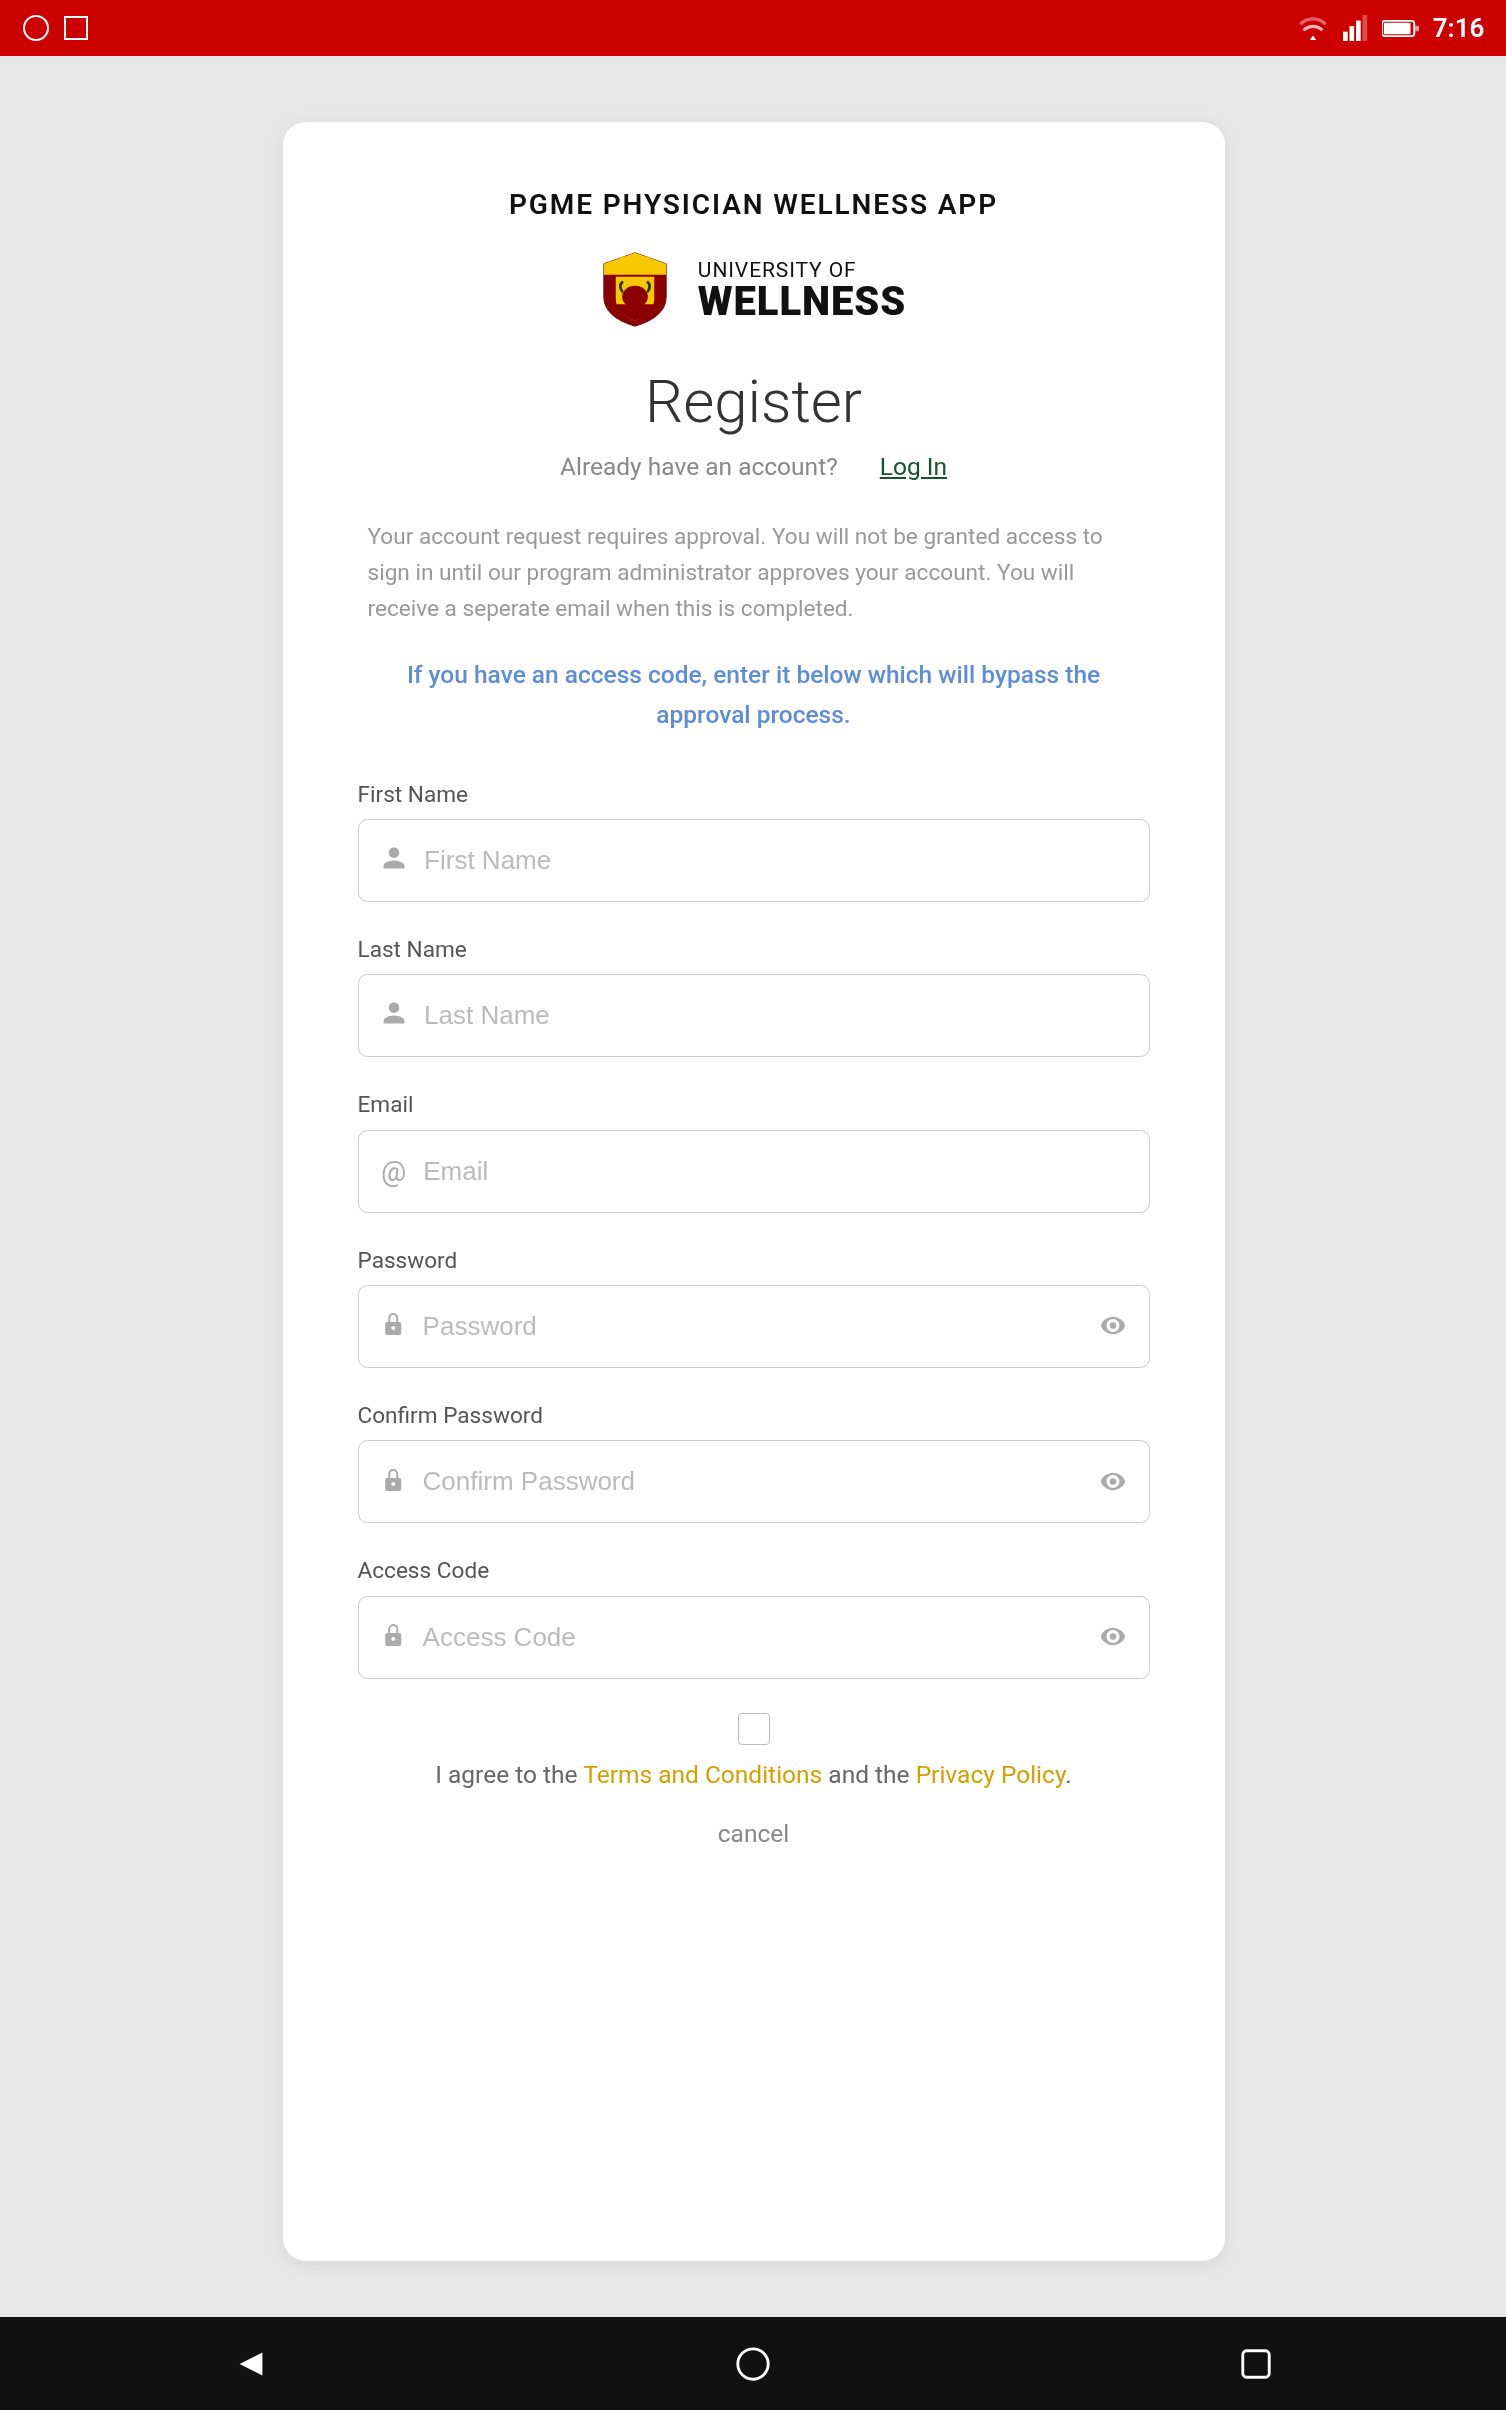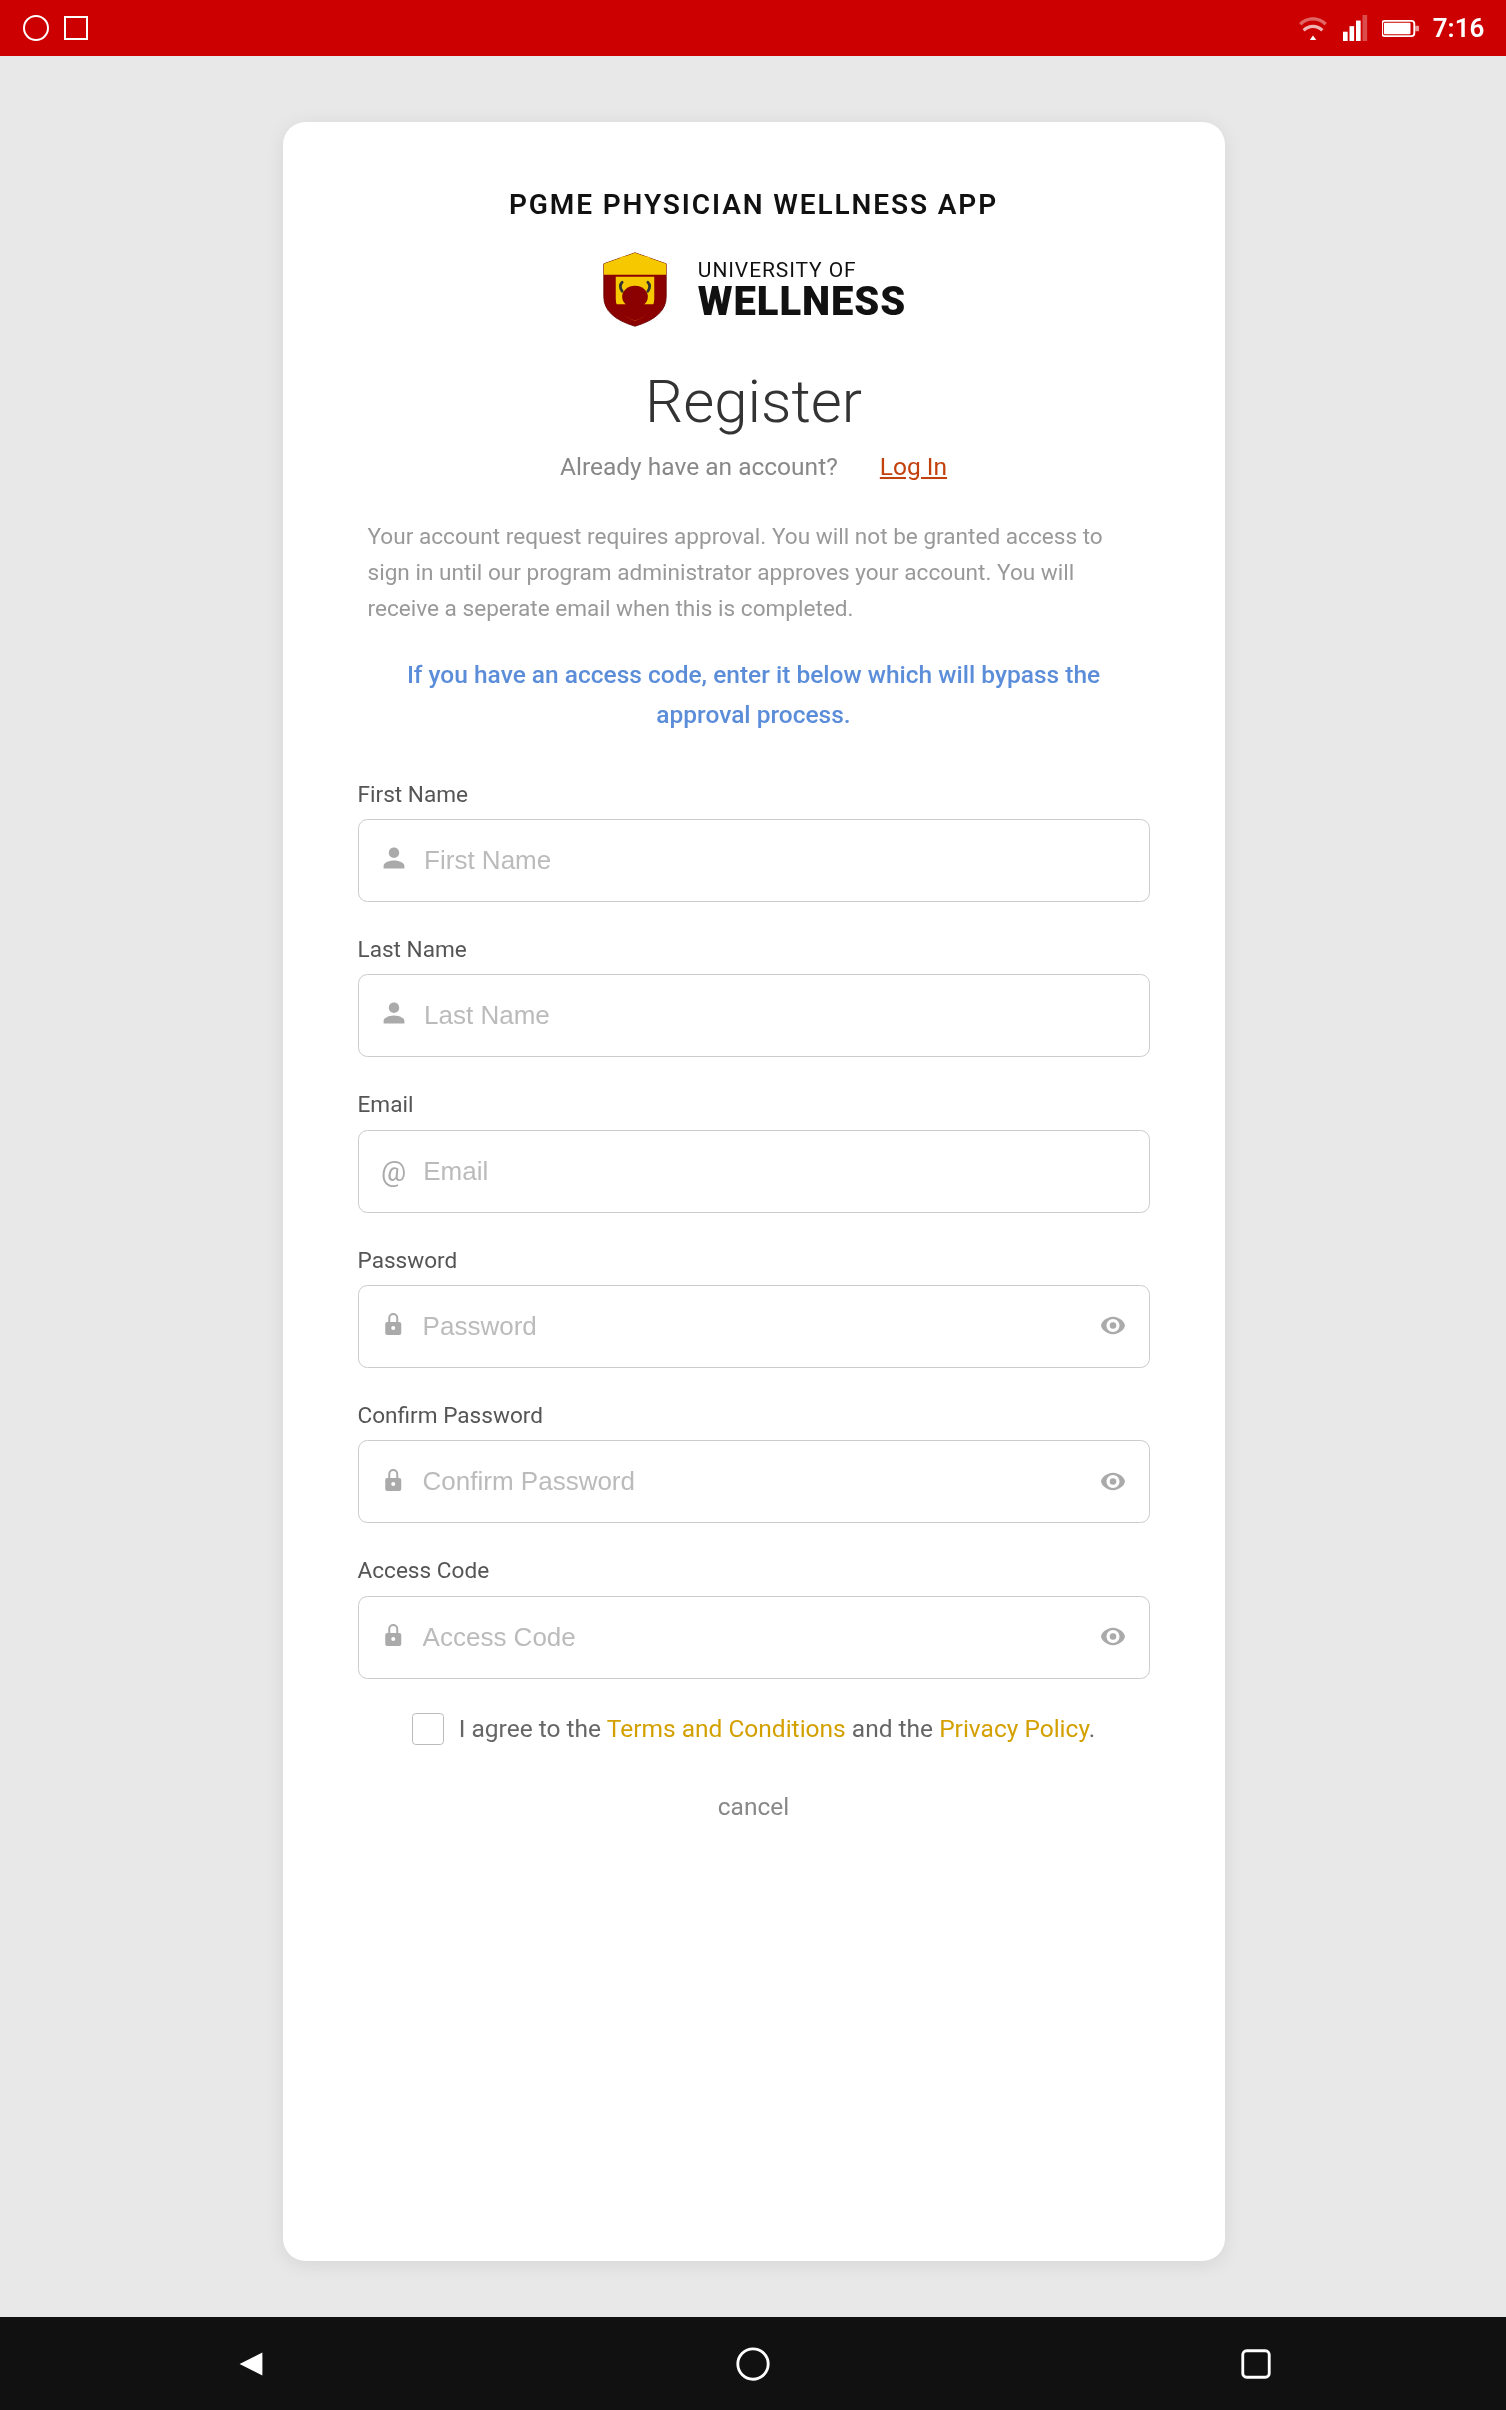--- a/index.html
+++ b/index.html
@@ -119,21 +119,21 @@
       margin-bottom: 15px;
     }
 
     
     .already-account {
       font-size: 24.5px;
       color: #888;
       margin-bottom: 38px;
     }
     .already-account a {
-      color: #c2410c;
+      color: #14532d;
       text-decoration: underline;
       margin-left: 36px;
     }
 
     
     .info-text {
       font-size: 22.6px;
       color: #999;
       text-align: left;
       line-height: 1.6;
@@ -206,22 +206,23 @@
       flex-shrink: 0;
     }
 
     
     .terms-row {
       display: flex;
       align-items: center;
       justify-content: center;
       gap: 15px;
       margin-top: 19px;
-      margin-bottom: 47px;
+      margin-bottom: 30px;
       flex-wrap: wrap;
+      flex-direction: column;
     }
 
     .terms-checkbox {
       width: 32px;
       height: 32px;
       border: 1.9px solid #bbb;
       border-radius: 3.8px;
       flex-shrink: 0;
       cursor: pointer;
       appearance: none;

